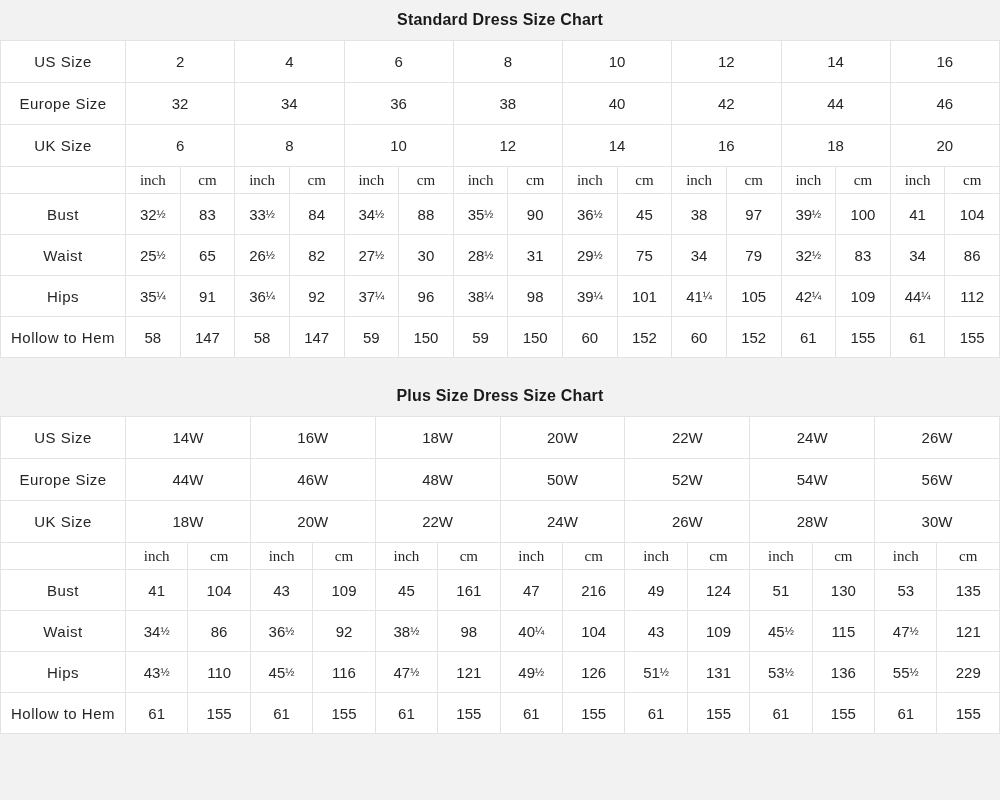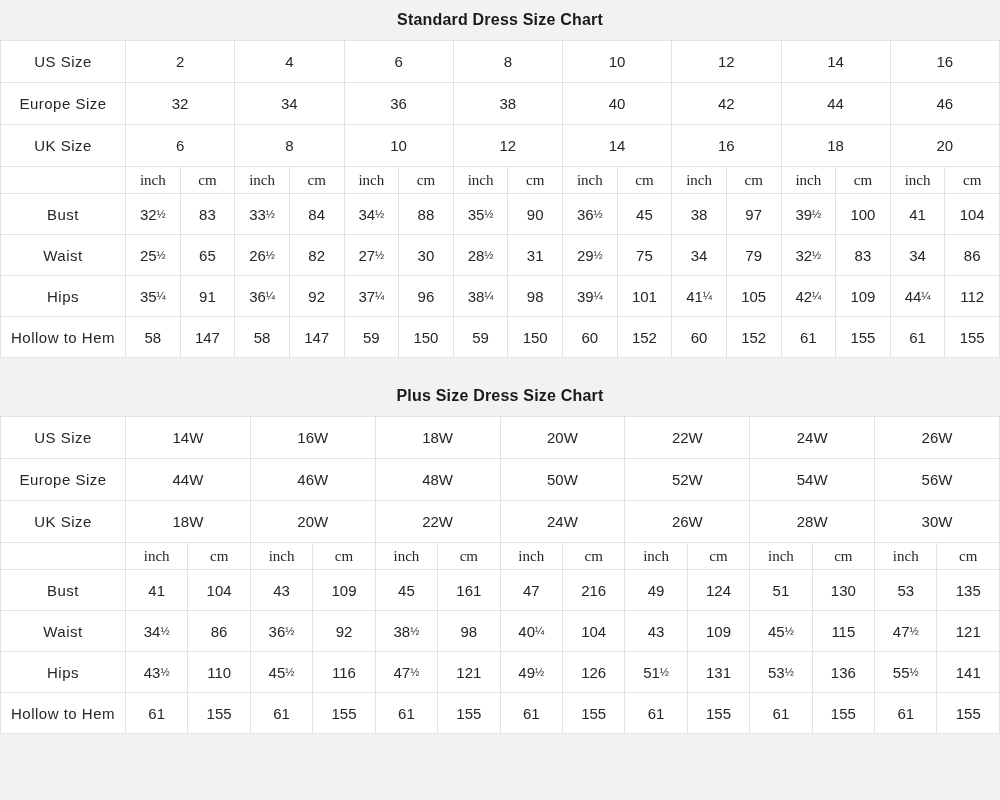--- a/index.html
+++ b/index.html
@@ -296,21 +296,21 @@
           <td class="alt">116</td>
           <td>47<sup class="frac">½</sup></td>
           <td class="alt">121</td>
           <td>49<sup class="frac">½</sup></td>
           <td class="alt">126</td>
           <td>51<sup class="frac">½</sup></td>
           <td class="alt">131</td>
           <td>53<sup class="frac">½</sup></td>
           <td class="alt">136</td>
           <td>55<sup class="frac">½</sup></td>
-          <td class="alt">141</td>
+          <td class="alt">229</td>
         </tr>
       <tr class="meas-row">
         <td class="rowlabel">Hollow  to  Hem</td>
       <td>61</td>
           <td class="alt">155</td>
           <td>61</td>
           <td class="alt">155</td>
           <td>61</td>
           <td class="alt">155</td>
           <td>61</td>

